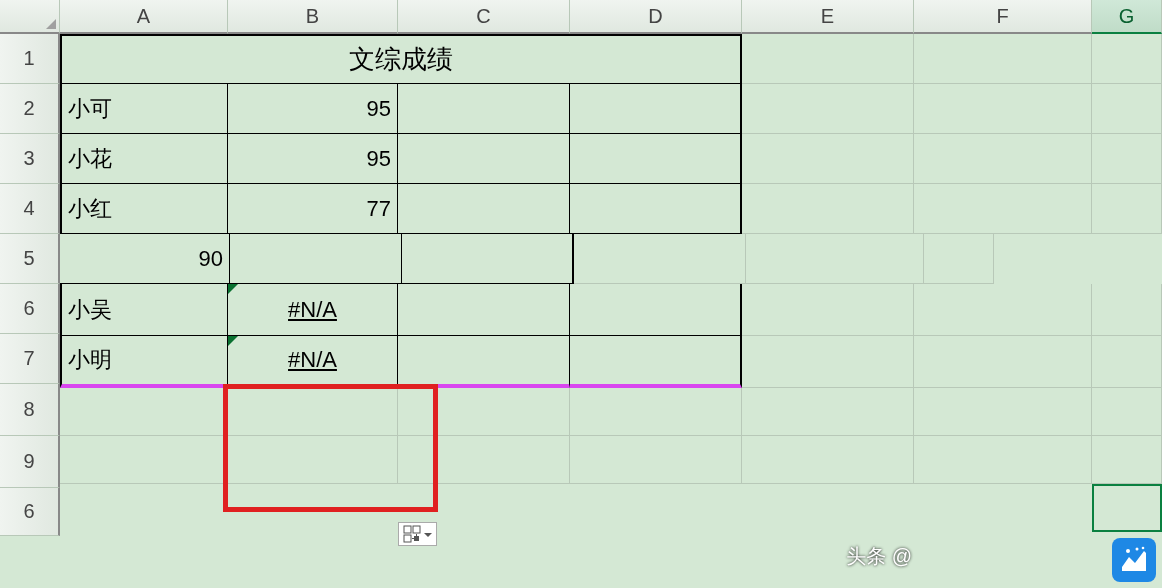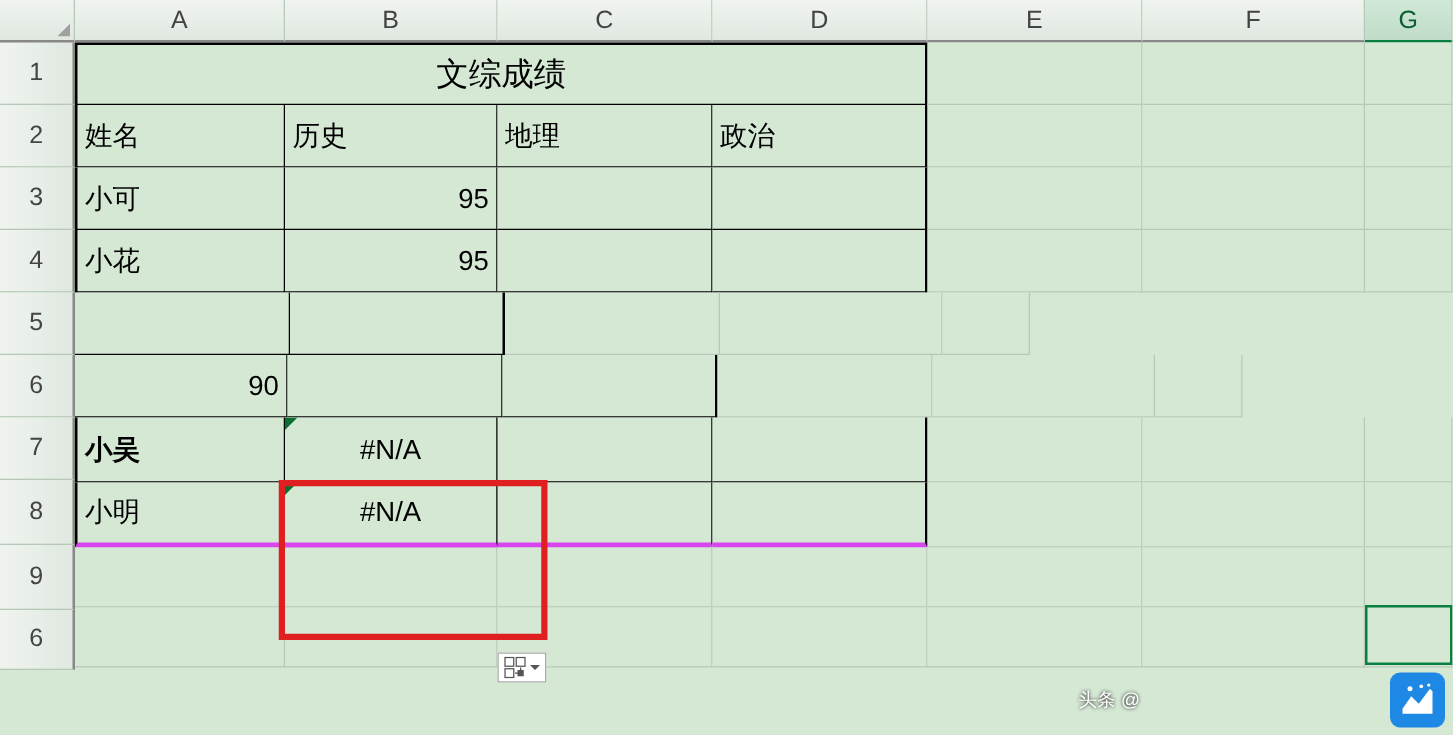--- a/index.html
+++ b/index.html
@@ -99,21 +99,21 @@
     }
     .cell.data-left { justify-content: flex-start; }
     .cell.data-right { justify-content: flex-end; }
     .cell.data-center { justify-content: center; text-align: right; }
     .cell.tbl-border-t { border-top: 2px solid #000; }
     .cell.tbl-border-l { border-left: 2px solid #000; }
     .cell.tbl-border-r { border-right: 2px solid #000; }
     .cell.tbl-border-b { border-bottom: 4px solid #d946ef; }
     .cell.tbl-inner-r { border-right: 1.5px solid #000; }
     .cell.tbl-inner-b { border-bottom: 1.5px solid #000; }
-    .err-mark { position: relative; }
+    .err-mark { position: relative; text-decoration: underline; }
     .err-mark::before {
       content: "";
       position: absolute;
       top: 0; left: 0;
       width: 0; height: 0;
       border-top: 10px solid #0a7030;
       border-right: 10px solid transparent;
     }
     .red-box {
       position: absolute;
@@ -149,21 +149,21 @@
       background: #1e88e5;
       border-radius: 8px;
       display:flex; align-items:center; justify-content:center;
     }
     .wm-text { display:flex; flex-direction:column; line-height:1.1; }
     .wm-title { font-size: 22px; font-weight: bold; color: #1e88e5; font-style: italic;}
     .wm-url { font-size: 13px; color: #1e88e5; }
     .toutiao {
       position: absolute;
       right: 250px; bottom: 18px;
-      font-size: 15px; color: #fff;
+      font-size: 20px; color: #fff;
       text-shadow: 0 0 3px #000;
       z-index: 9;
     }
     .sel-cell {
       position:absolute;
       border: 2px solid #0a8040;
       pointer-events:none;
       z-index:4;
     }
   </style>
@@ -216,63 +216,56 @@
             </svg>
         </span>
       </div>
     <div class="row">
           <div class="cell data-center tbl-border-t tbl-border-l tbl-border-r tbl-inner-b" style="width: 682px; height: 50px; font-size: 26px;">文综成绩</div>
           <div class="cell data-left" style="width: 172px; height: 50px;"></div>
           <div class="cell data-left" style="width: 178px; height: 50px;"></div>
           <div class="cell data-left" style="width: 70px; height: 50px;"></div>
         </div>
         <div class="row">
-          <div class="cell data-left tbl-border-l tbl-inner-r tbl-inner-b" style="width: 168px; height: 50px;">姓名</div>
-          <div class="cell data-left tbl-inner-r tbl-inner-b" style="width: 170px; height: 50px;">历史</div>
-          <div class="cell data-left tbl-inner-r tbl-inner-b" style="width: 172px; height: 50px;">地理</div>
-          <div class="cell data-left tbl-border-r tbl-inner-b" style="width: 172px; height: 50px;">政治</div>
-          <div class="cell data-left" style="width: 172px; height: 50px;"></div>
-          <div class="cell data-left" style="width: 178px; height: 50px;"></div>
-          <div class="cell data-left" style="width: 70px; height: 50px;"></div>
-        </div>
-        <div class="row">
           <div class="cell data-left tbl-border-l tbl-inner-r tbl-inner-b" style="width: 168px; height: 50px;">小可</div>
           <div class="cell data-right tbl-inner-r tbl-inner-b" style="width: 170px; height: 50px;">95</div>
           <div class="cell data-left tbl-inner-r tbl-inner-b" style="width: 172px; height: 50px;"></div>
           <div class="cell data-left tbl-border-r tbl-inner-b" style="width: 172px; height: 50px;"></div>
           <div class="cell data-left" style="width: 172px; height: 50px;"></div>
           <div class="cell data-left" style="width: 178px; height: 50px;"></div>
           <div class="cell data-left" style="width: 70px; height: 50px;"></div>
         </div>
         <div class="row">
           <div class="cell data-left tbl-border-l tbl-inner-r tbl-inner-b" style="width: 168px; height: 50px;">小花</div>
           <div class="cell data-right tbl-inner-r tbl-inner-b" style="width: 170px; height: 50px;">95</div>
           <div class="cell data-left tbl-inner-r tbl-inner-b" style="width: 172px; height: 50px;"></div>
           <div class="cell data-left tbl-border-r tbl-inner-b" style="width: 172px; height: 50px;"></div>
           <div class="cell data-left" style="width: 172px; height: 50px;"></div>
           <div class="cell data-left" style="width: 178px; height: 50px;"></div>
           <div class="cell data-left" style="width: 70px; height: 50px;"></div>
         </div>
         <div class="row">
+          <div class="cell data-left tbl-border-l tbl-inner-r tbl-inner-b" style="width: 168px; height: 50px;">小红</div>
+          <div class="cell data-right tbl-inner-r tbl-inner-b" style="width: 170px; height: 50px;">77</div>
           <div class="cell data-left tbl-inner-r tbl-inner-b" style="width: 172px; height: 50px;"></div>
           <div class="cell data-left tbl-border-r tbl-inner-b" style="width: 172px; height: 50px;"></div>
           <div class="cell data-left" style="width: 172px; height: 50px;"></div>
           <div class="cell data-left" style="width: 178px; height: 50px;"></div>
           <div class="cell data-left" style="width: 70px; height: 50px;"></div>
         </div>
         <div class="row">
           <div class="cell data-right tbl-inner-r tbl-inner-b" style="width: 170px; height: 50px;">90</div>
           <div class="cell data-left tbl-inner-r tbl-inner-b" style="width: 172px; height: 50px;"></div>
           <div class="cell data-left tbl-border-r tbl-inner-b" style="width: 172px; height: 50px;"></div>
           <div class="cell data-left" style="width: 172px; height: 50px;"></div>
           <div class="cell data-left" style="width: 178px; height: 50px;"></div>
           <div class="cell data-left" style="width: 70px; height: 50px;"></div>
         </div>
         <div class="row">
-          <div class="cell data-left tbl-border-l tbl-inner-r tbl-inner-b" style="width: 168px; height: 52px; font-weight: bold;">小吴</div>
+          <div class="cell data-left tbl-border-l tbl-inner-r tbl-inner-b" style="width: 168px; height: 52px;">小吴</div>
           <div class="cell data-center tbl-inner-r tbl-inner-b err-mark" style="width: 170px; height: 52px;">#N/A</div>
           <div class="cell data-left tbl-inner-r tbl-inner-b" style="width: 172px; height: 52px;"></div>
           <div class="cell data-left tbl-border-r tbl-inner-b" style="width: 172px; height: 52px;"></div>
           <div class="cell data-left" style="width: 172px; height: 52px;"></div>
           <div class="cell data-left" style="width: 178px; height: 52px;"></div>
           <div class="cell data-left" style="width: 70px; height: 52px;"></div>
         </div>
         <div class="row">
           <div class="cell data-left tbl-border-l tbl-inner-r tbl-border-b" style="width: 168px; height: 52px;">小明</div>
           <div class="cell data-center tbl-inner-r tbl-border-b err-mark" style="width: 170px; height: 52px;">#N/A</div>

